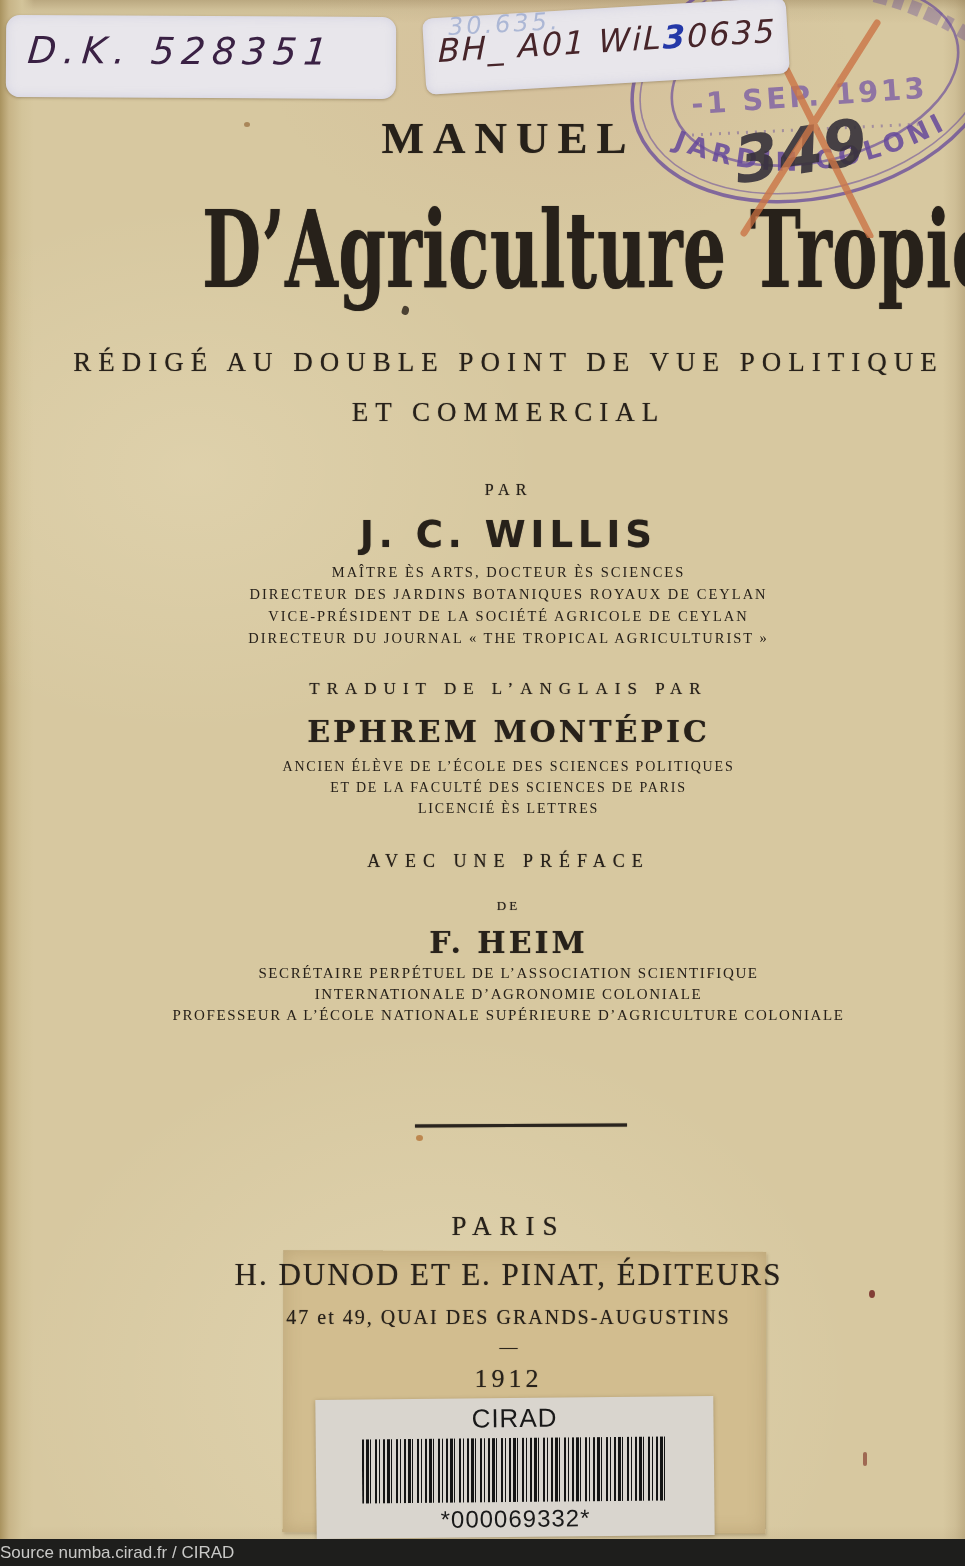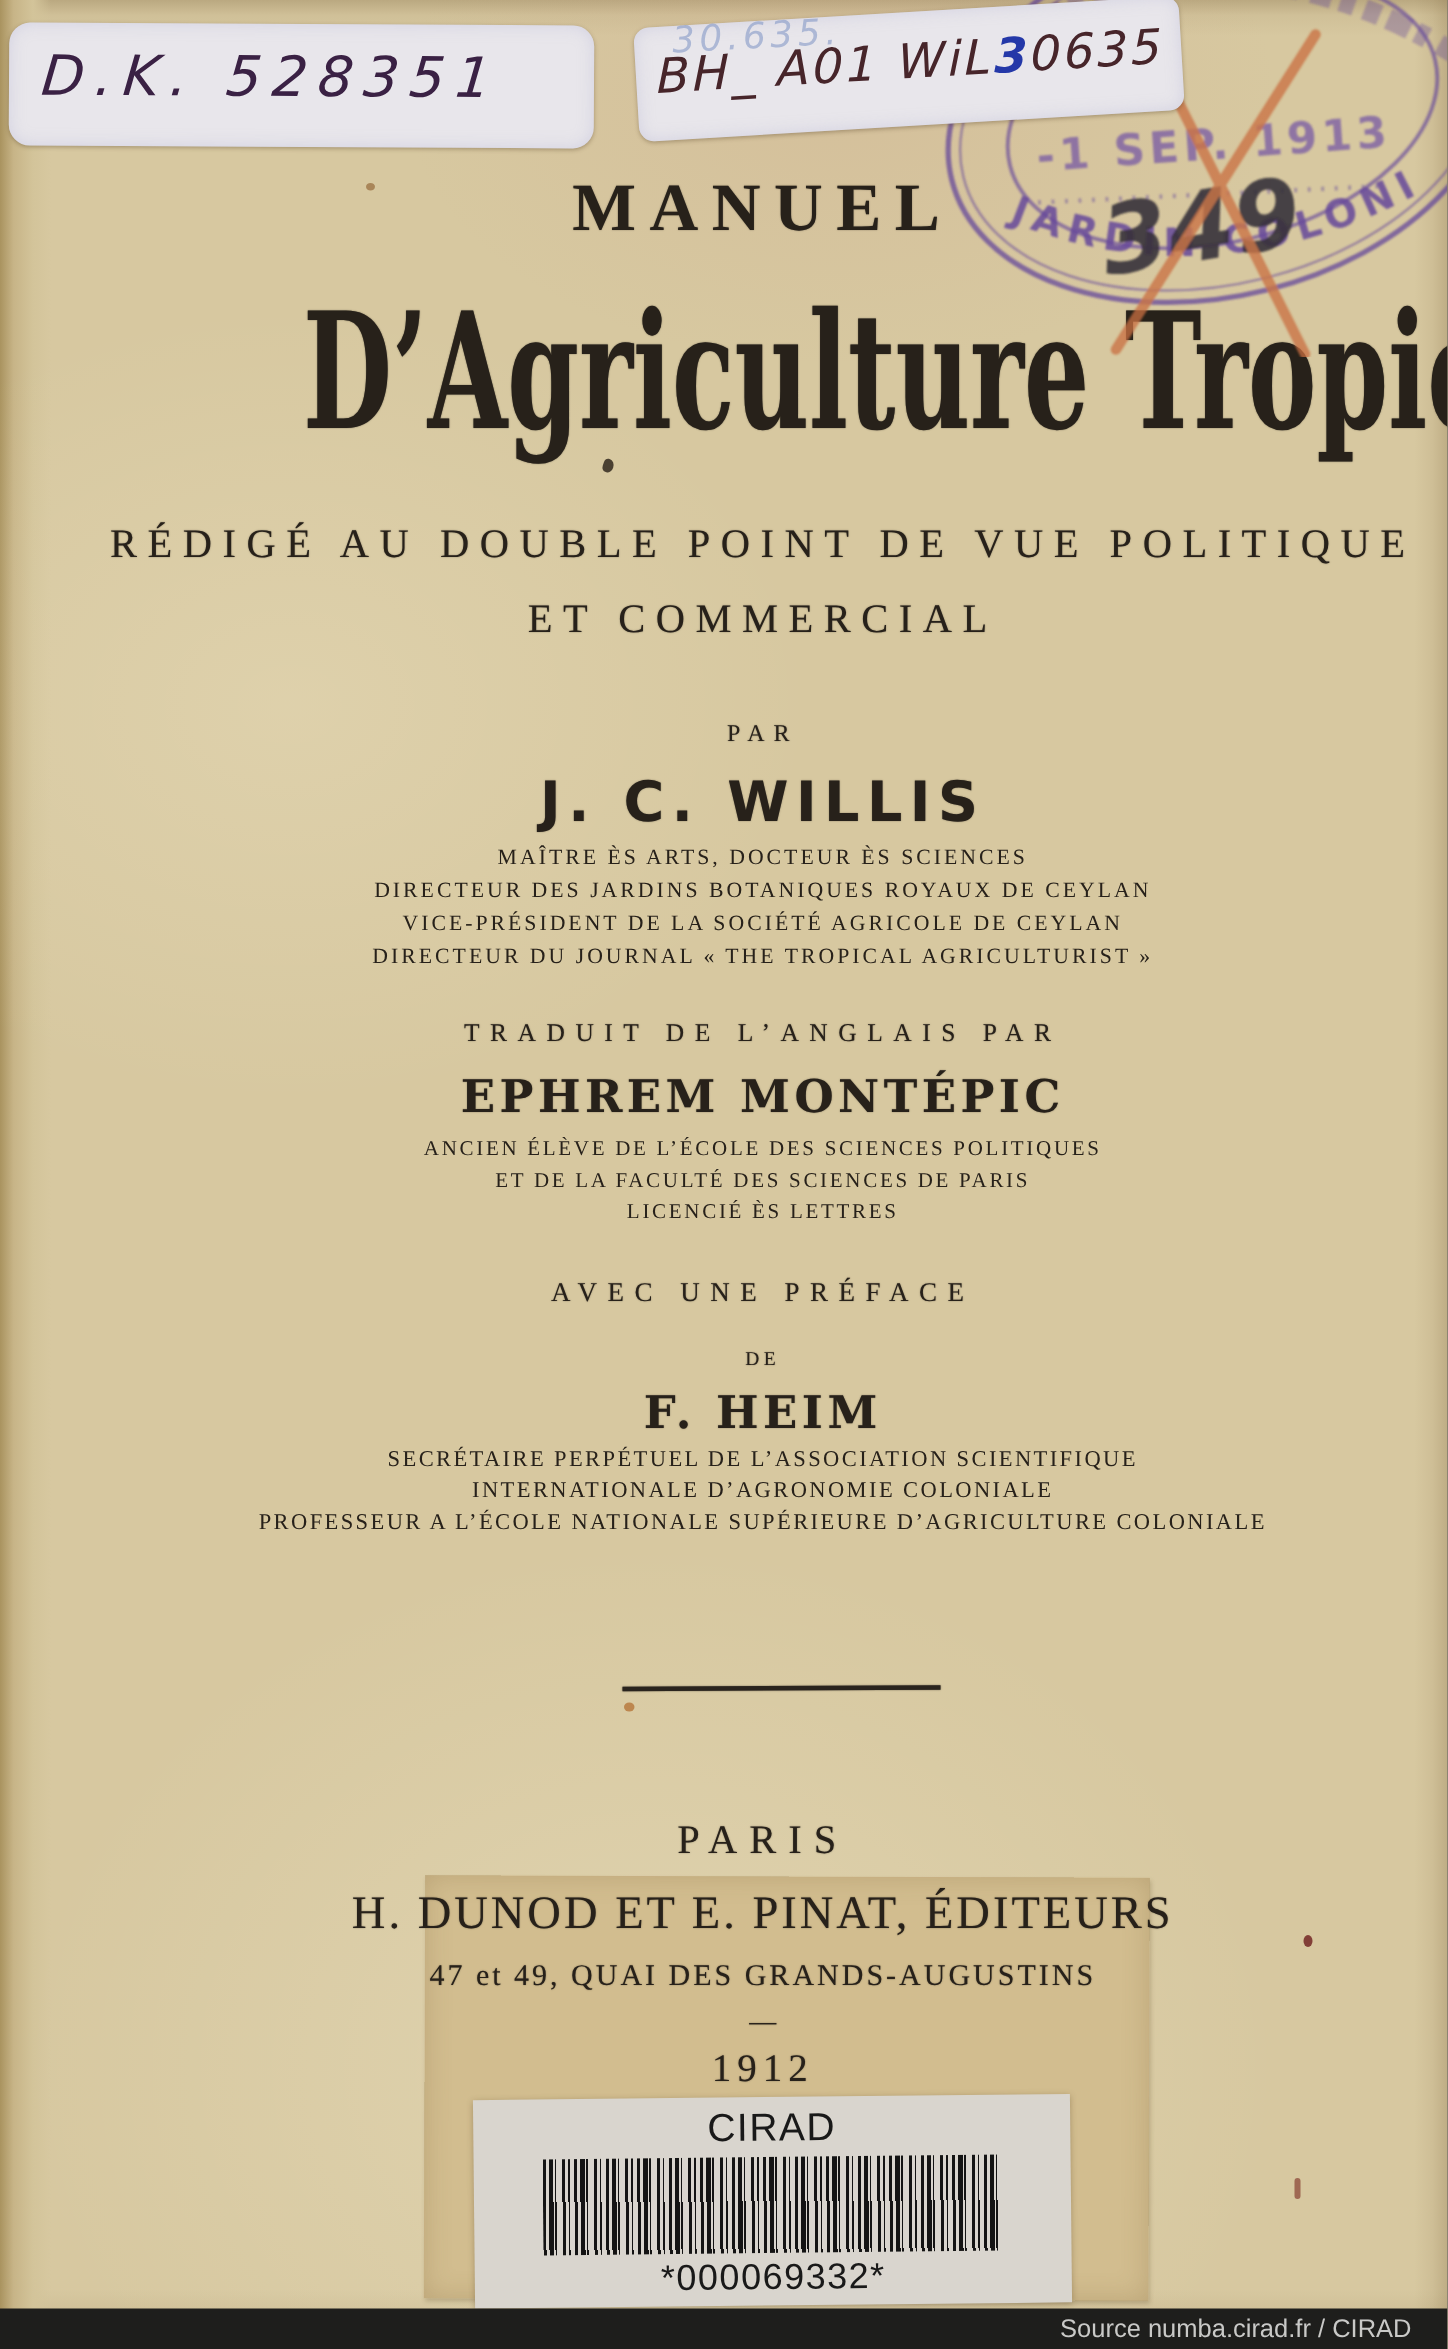--- a/index.html
+++ b/index.html
@@ -53,21 +53,21 @@
   .sticker-left{left:6px; top:16px; width:390px; height:82px; transform:rotate(.3deg);}
   .sticker-left .hw{position:absolute; left:22px; top:14px; font-family:"DejaVu Sans", sans-serif; font-style:italic; font-size:37px; letter-spacing:7px; color:#3a2144; transform:skewX(-5deg);}
   .sticker-mid{left:424px; top:8px; width:364px; height:76px; transform:rotate(-3.4deg); border-radius:10px;}
   .sticker-mid .hw{position:absolute; left:14px; top:14px; font-family:"DejaVu Sans", sans-serif; font-style:italic; font-size:32px; letter-spacing:2px; color:#47252a; transform:skewX(-4deg); white-space:nowrap;}
   .blue-digit{color:#2438a8; font-weight:bold;}
   .pencil{left:448px; top:10px; font-family:"DejaVu Sans", sans-serif; font-style:italic; font-size:24px; color:#7d93c4; opacity:.55; transform:rotate(-3deg); letter-spacing:3px; z-index:8;}
   .stamp{left:592px; top:-72px; width:390px; height:310px; z-index:5; opacity:.92;}
   .speck{border-radius:50%; position:absolute;}
   .footer{position:absolute; left:0; bottom:0; width:100%; height:27px; background:#1e1e1c;
     font-family:"Liberation Sans", sans-serif; font-size:17px; color:#c9c9c7;
-    display:flex; align-items:center; justify-content:flex-end; padding-right:24px; box-sizing:border-box;}
+    display:flex; align-items:center; padding-right:24px; box-sizing:border-box;}
   .z6{z-index:6;}
 </style>
 </head>
 <body>
 
 <div class="page">
 
   <div class="centered pretitle ink">MANUEL</div>
   <div class="centered maintitle"><span class="t ink">D’Agriculture Tropicale</span></div>
   <div class="abs ornament"></div>

